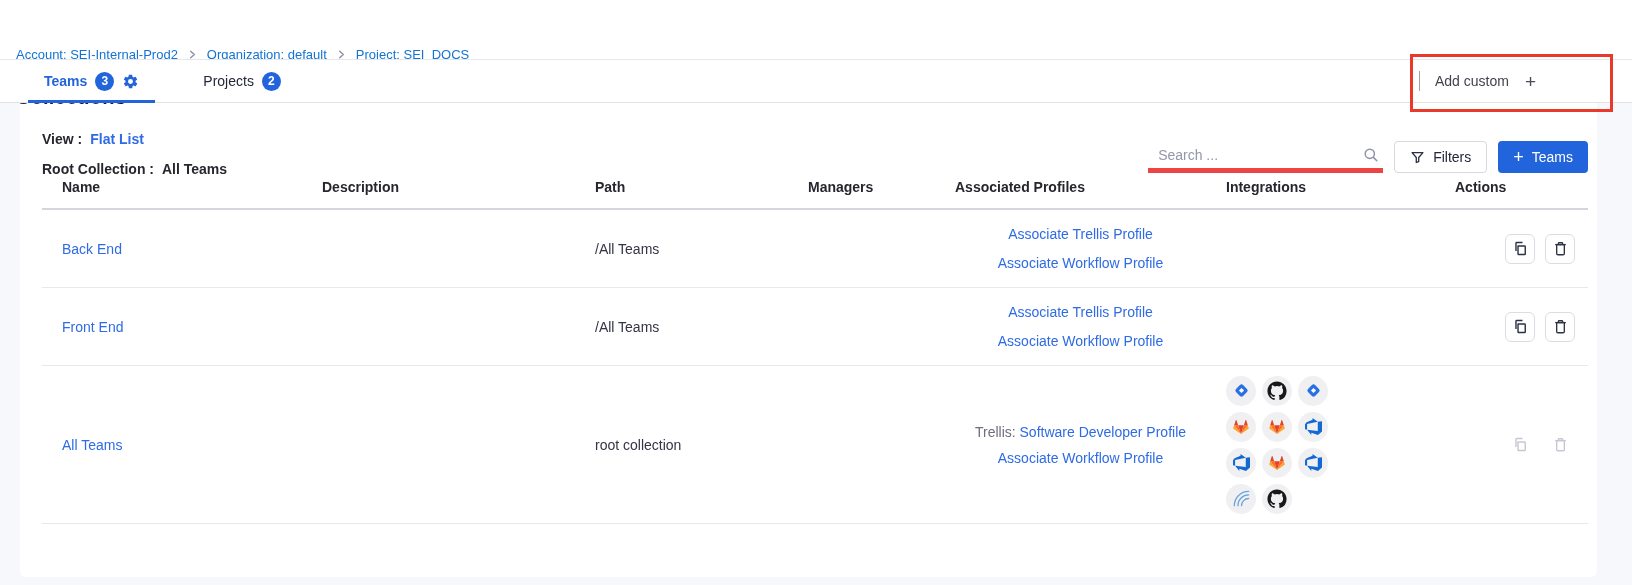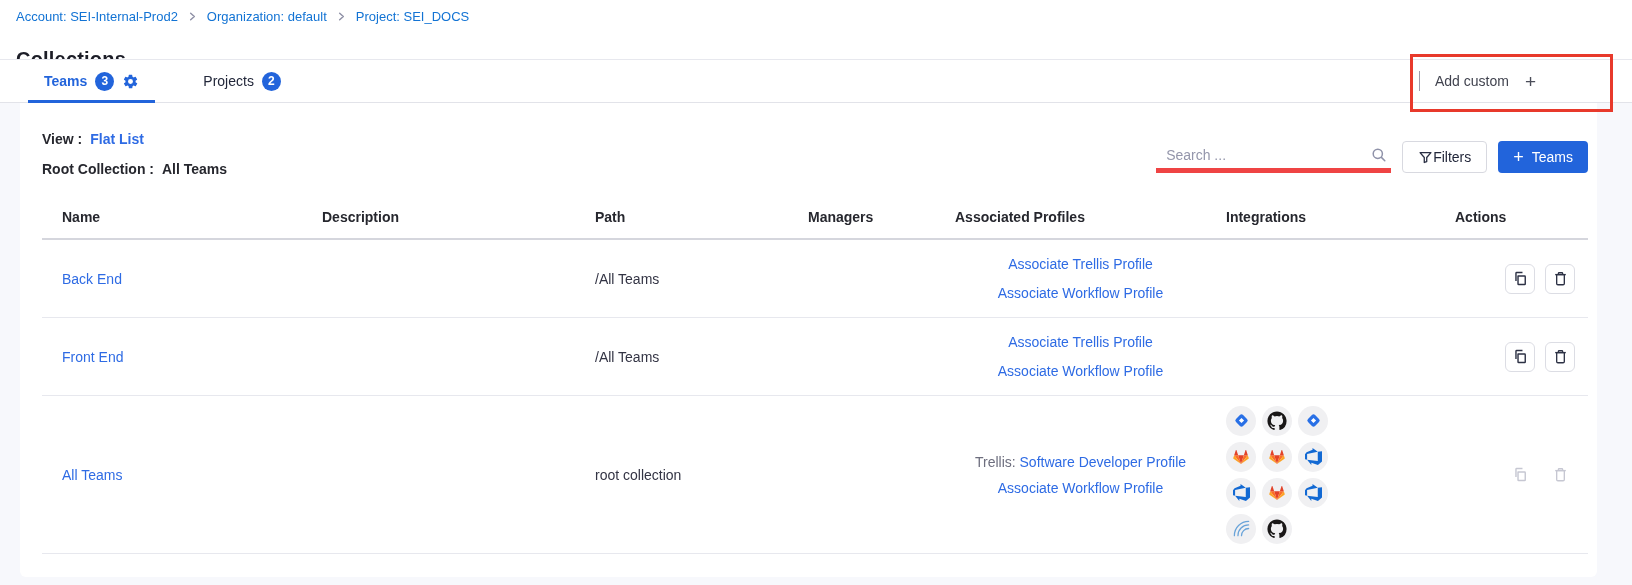--- a/index.html
+++ b/index.html
@@ -1,21 +1,21 @@
 <!DOCTYPE html>
 <html><head>
 <meta charset="utf-8">
 <style>
   * { margin:0; padding:0; box-sizing:border-box; }
   html,body { width:1632px; height:585px; overflow:hidden; }
   body { font-family:"Liberation Sans", sans-serif; background:#f7f8fc; color:#26272e; position:relative; }
 
   
   .header { background:#fff; height:59px; padding:9px 0 0 16px; }
-  .breadcrumb { display:flex; align-items:center; gap:9px; font-size:13px; }
+  .breadcrumb { display:flex; align-items:center; gap:9px; font-size:13px;margin-top:38px; }
   .breadcrumb a { color:#1273d4; text-decoration:none; cursor:pointer; }
   .crumb-sep { display:flex; align-items:center; }
   .page-title { font-size:20px; font-weight:700; color:#1c1d27; margin-top:24px; letter-spacing:.2px; }
 
   
   .tabbar { background:#fff; height:44px; border-top:1px solid #e7e8ee; border-bottom:1px solid #e2e3e9;
             display:flex; align-items:center; padding-left:28px; position:relative; }
   .tab { display:flex; align-items:center; gap:8px; height:100%; padding:0 16px; font-size:14px;
          color:#22273a; position:relative; cursor:pointer; }
   .tab + .tab { margin-left:32px; }
@@ -43,28 +43,28 @@
   .ctl-line { display:flex; align-items:center; gap:8px; height:20px; }
   .ctl-line + .ctl-line { margin-top:10px; }
   .ctl-label { font-weight:700; color:#26272e; }
   .ctl-link { color:#2e6be4; font-weight:700; text-decoration:none; cursor:pointer; }
   .ctl-value { font-weight:700; color:#26272e; }
 
   .controls-right { display:flex; align-items:center; gap:11px; margin-top:12px; height:32px; }
   .search-box { display:flex; align-items:center; width:235px; height:32px; border-bottom:5px solid #ef4444; padding:0 4px 0 10px; }
   .search-box input { flex:1; border:none; outline:none; font-size:14px; font-family:inherit; color:#33344a; background:transparent; }
   .search-box input::placeholder { color:#9496ab; }
-  .btn-filters { display:flex; align-items:center; gap:0; height:32px; padding:0 15px; background:#fff;
+  .btn-filters { display:flex; align-items:center; gap:8px; height:32px; padding:0 15px; background:#fff;
                  border:1px solid #d8d9e0; border-radius:4px; font-size:14px; color:#22273a; font-family:inherit; cursor:pointer; }
   .btn-teams { display:flex; align-items:center; gap:8px; height:32px; padding:0 15px; background:#2264db;
                border:none; border-radius:4px; font-size:14px; color:#fff; font-family:inherit; cursor:pointer; }
   .btn-teams .plus { font-size:18px; line-height:1; font-weight:400; }
 
   
-  .table { margin-top:30px; }
+  .table { }
   .thead, .trow { display:grid; grid-template-columns:260px 273px 213px 147px 271px 229px 1fr; }
   .thead { border-bottom:2px solid #d5d6dd; padding-bottom:13px; }
   .th { font-size:14px; font-weight:700; color:#26272e; padding-left:20px; }
   .trow { align-items:center; border-bottom:1px solid #e7e8ee; height:78px; }
   .trow.tall { height:158px; }
   .cell { padding-left:20px; font-size:14px; }
   .cell a { color:#2e6be4; text-decoration:none; cursor:pointer; }
   .cell.path { color:#333444; }
   .profiles { display:flex; flex-direction:column; gap:13px;align-items:center; }
   .trow.tall .profiles { gap:10px; }

